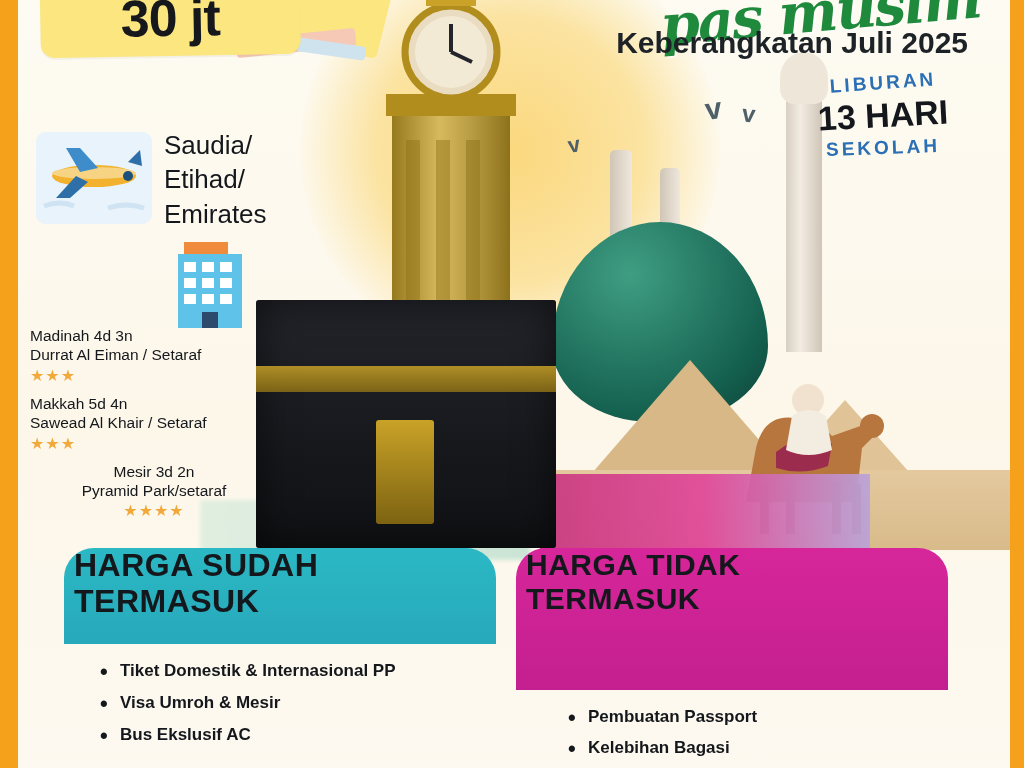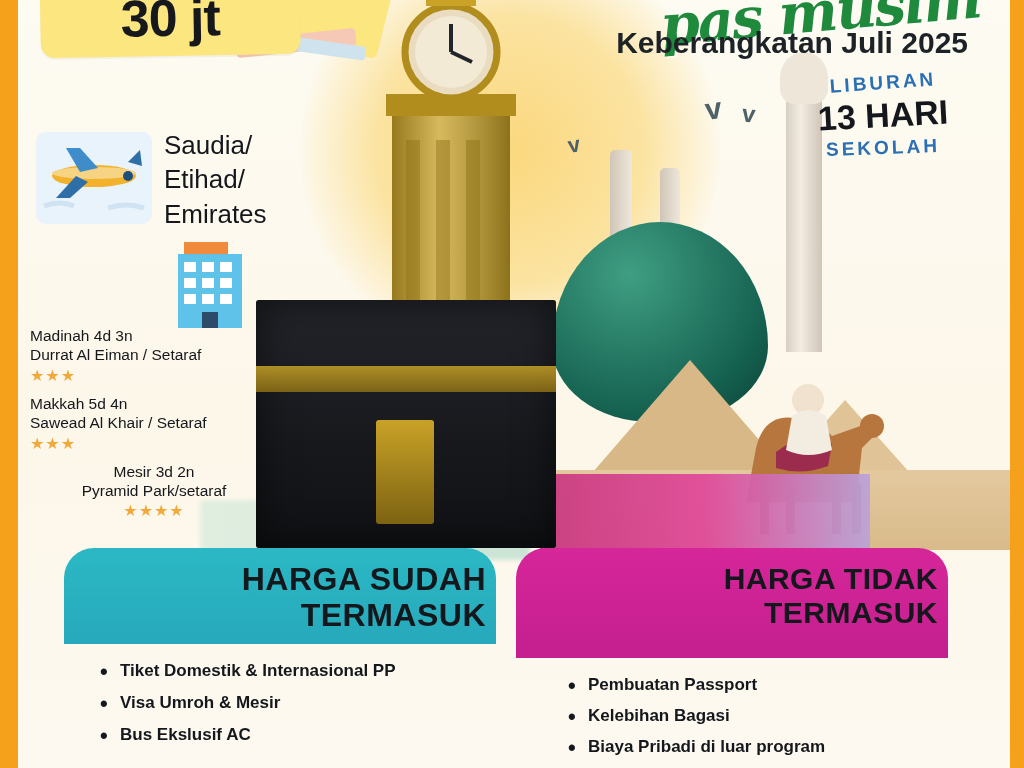--- a/index.html
+++ b/index.html
@@ -244,25 +244,25 @@
     position: absolute;
     top: 548px;
     height: 230px;
     border-radius: 30px 30px 0 0;
   }
   .panel-left  { left: 64px;  width: 432px; }
   .panel-right { left: 516px; width: 432px; }
 
   .panel-head {
     border-radius: 30px 30px 0 0;
-    padding: 14px 10px 18px;
-    text-align: right;
+    padding: 0 10px 18px;
+    text-align: left;
   }
   .panel-left .panel-head  { background: linear-gradient(180deg,#2bb8c4,#27a9bb); height: 96px; }
-  .panel-right .panel-head { background: linear-gradient(180deg,#d6269a,#c41f8f); height: 110px; }
+  .panel-right .panel-head { background: linear-gradient(180deg,#d6269a,#c41f8f); height: 142px; }
 
   .panel-head .title {
     font-size: 32px;
     font-weight: bold;
     color: #14171b;
     line-height: 1.12;
     letter-spacing: .5px;
   }
   .panel-right .panel-head .title { font-size: 30px; }
 

